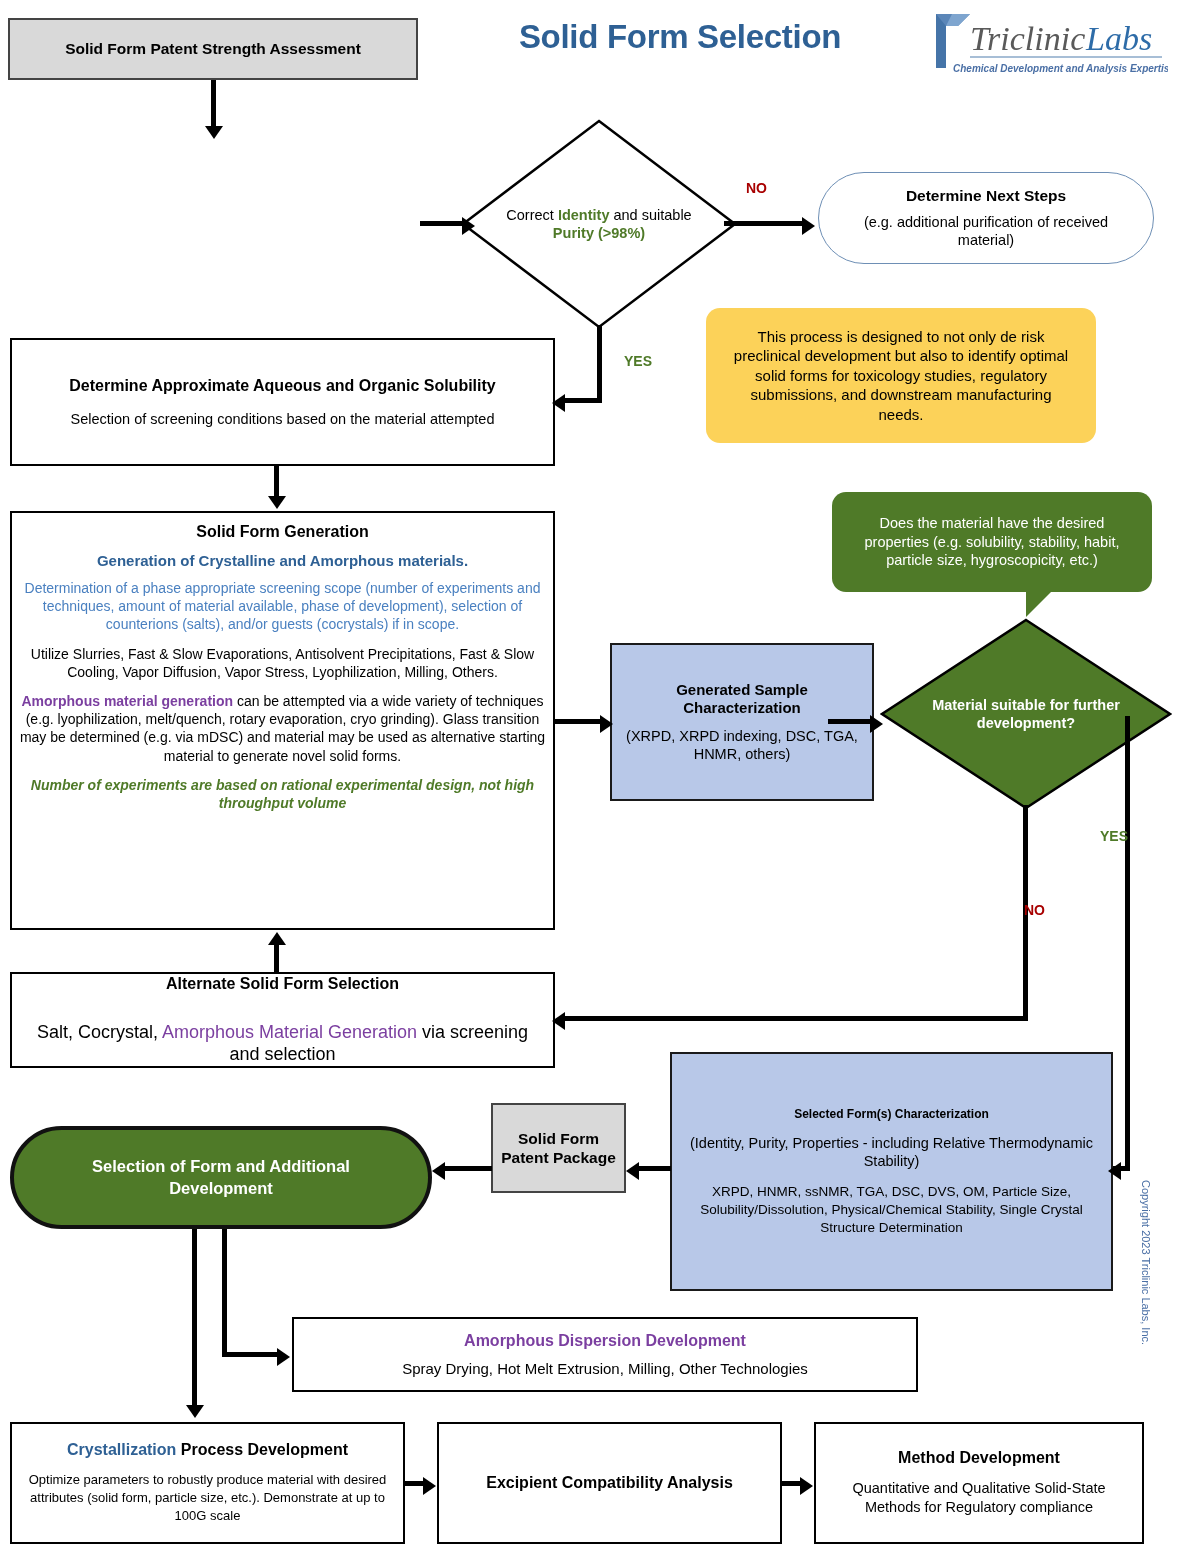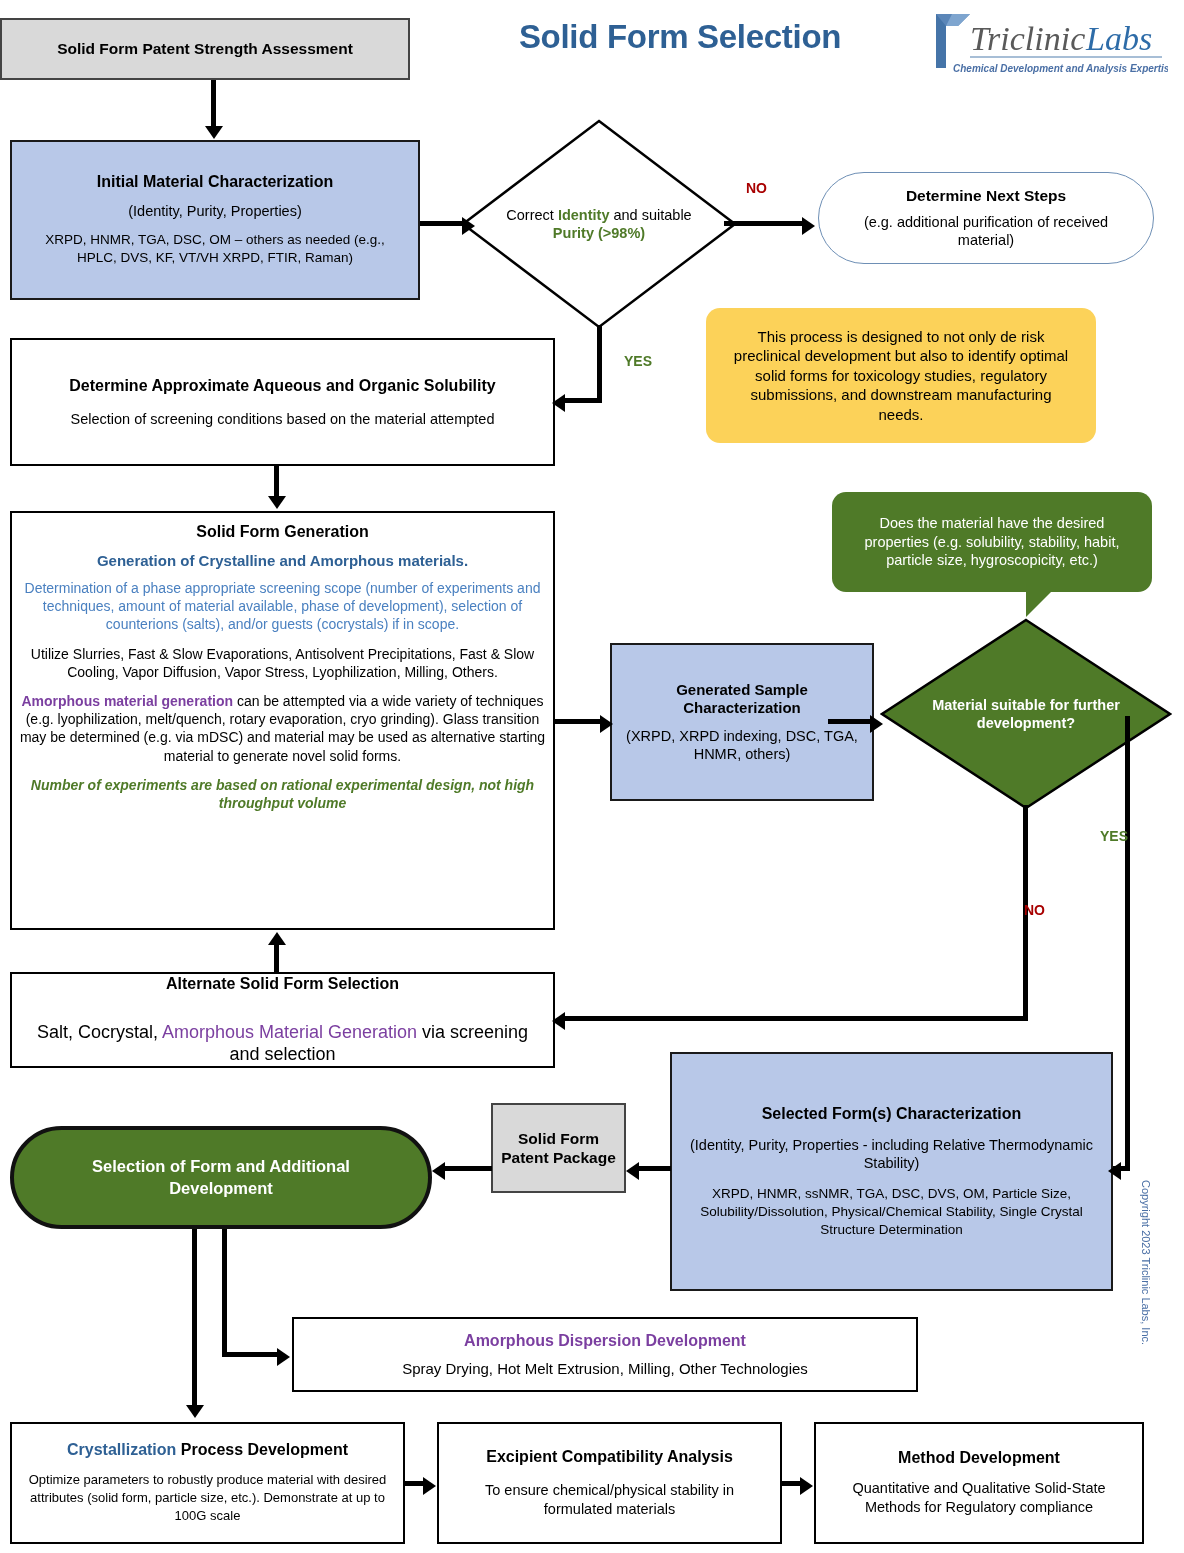--- a/index.html
+++ b/index.html
@@ -63,29 +63,24 @@
       <polygon points="18,8 28,20 28,62 18,62" fill="#4574a8"></polygon>
       <text x="52" y="44" font-family="Liberation Serif, serif" font-style="italic" font-size="34" fill="#5a5a5a">Triclinic</text>
       <text x="168" y="44" font-family="Liberation Serif, serif" font-style="italic" font-size="34" fill="#2e6ca8">Labs</text>
       <line x1="52" y1="51" x2="244" y2="51" stroke="#8aa8c8" stroke-width="1.5"></line>
       <text x="146" y="66" text-anchor="middle" font-family="Liberation Sans, sans-serif" font-style="italic" font-weight="bold" font-size="10" fill="#4a6fa5">Chemical Development and Analysis Expertise</text>
     </svg>
   </div>
 
   <div id="copyright">Copyright 2023 Triclinic Labs, Inc.</div>
 
-  <div class="node box grey" style="left:0;top:18px;width:410px;height:62px;padding:4px 14px;">
+  <div class="node box grey" style="left:8px;top:18px;width:410px;height:62px;padding:4px 14px;">
     <p class="ttl" style="font-size:15.5px;line-height:1.22;">Solid Form Patent Strength Assessment</p>
   </div>
 
-  <div class="node box blue" style="left:10px;top:140px;width:410px;height:160px;padding:6px 14px;gap:12px;">
-    <p class="ttl" style="font-size:16px;">Initial Material Characterization</p>
-    <p class="sub" style="font-size:14.5px;">(Identity, Purity, Properties)</p>
-    <p class="sub" style="font-size:13.5px;line-height:1.35;">XRPD, HNMR, TGA, DSC, OM – others as needed (e.g., HPLC, DVS, KF, VT/VH XRPD, FTIR, Raman)</p>
-  </div>
 
   <div class="diamond" style="left:460px;top:118px;width:278px;height:212px;">
     <svg width="278" height="212">
       <polygon points="139,3 275,106 139,209 3,106" fill="#ffffff" stroke="#000" stroke-width="2.5"></polygon>
     </svg>
     <div class="dtext" style="font-size:14.5px;padding:0 34px;">
       <span>Correct </span><span class="c-green" style="font-weight:bold;">Identity</span><span> and suitable </span><span class="c-green" style="font-weight:bold;">Purity (&gt;98%)</span>
     </div>
   </div>
 
@@ -129,21 +124,21 @@
     </svg>
     <div class="dtext c-white" style="font-size:14.5px;font-weight:bold;padding:0 48px;">Material suitable for further development?</div>
   </div>
 
   <div class="node box" style="left:10px;top:972px;width:545px;height:96px;padding:2px 14px;gap:28px;justify-content:center;">
     <p class="ttl" style="font-size:16px;">Alternate Solid Form Selection</p>
     <p class="sub" style="font-size:18px;line-height:1.25;"><span>Salt, Cocrystal, </span><span class="c-purple">Amorphous Material Generation</span><span> via screening and selection</span></p>
   </div>
 
   <div class="node box blue" style="left:670px;top:1052px;width:443px;height:239px;padding:4px 12px;gap:13px;">
-    <p class="ttl" style="font-size:16px;">Selected Form(s) Characterization</p>
+    <p class="ttl" style="font-size:12px;">Selected Form(s) Characterization</p>
     <p class="sub" style="font-size:14.5px;line-height:1.25;">(Identity, Purity, Properties - including Relative Thermodynamic Stability)</p>
     <p class="sub" style="font-size:13.5px;line-height:1.32;">XRPD, HNMR, ssNMR, TGA, DSC, DVS, OM, Particle Size, Solubility/Dissolution, Physical/Chemical Stability, Single Crystal Structure Determination</p>
   </div>
 
   <div class="node box grey" style="left:491px;top:1103px;width:135px;height:90px;padding:2px 8px;">
     <p class="ttl" style="font-size:15.5px;line-height:1.25;">Solid Form Patent Package</p>
   </div>
 
   <div class="node stadium" style="left:10px;top:1126px;width:422px;height:103px;background:#4f7a28;border:4px solid #111;padding:2px 30px;">
     <p class="ttl c-white" style="font-size:16.5px;line-height:1.28;">Selection of Form and Additional Development</p>
@@ -154,21 +149,20 @@
     <p class="sub" style="font-size:15px;">Spray Drying, Hot Melt Extrusion, Milling, Other Technologies</p>
   </div>
 
   <div class="node box" style="left:10px;top:1422px;width:395px;height:122px;padding:4px 8px;gap:12px;">
     <p class="ttl" style="font-size:16px;"><span class="c-blue">Crystallization</span><span> Process Development</span></p>
     <p class="sub" style="font-size:13px;line-height:1.4;">Optimize parameters to robustly produce material with desired attributes (solid form, particle size, etc.). Demonstrate at up to 100G scale</p>
   </div>
 
   <div class="node box" style="left:437px;top:1422px;width:345px;height:122px;padding:4px 10px;gap:14px;">
     <p class="ttl" style="font-size:16px;line-height:1.22;">Excipient Compatibility Analysis</p>
-    <p class="sub" style="font-size:14.5px;line-height:1.3;">To ensure chemical/physical stability in formulated materials</p>
   </div>
 
   <div class="node box" style="left:814px;top:1422px;width:330px;height:122px;padding:4px 10px;gap:12px;">
     <p class="ttl" style="font-size:16px;">Method Development</p>
     <p class="sub" style="font-size:14.5px;line-height:1.3;">Quantitative and Qualitative  Solid-State Methods for Regulatory compliance</p>
   </div>
 
   <div class="line" style="left:211px;top:80px;width:5px;height:48px;"></div>
   <div class="arrowhead ah-down" style="left:205px;top:126px;"></div>
 

